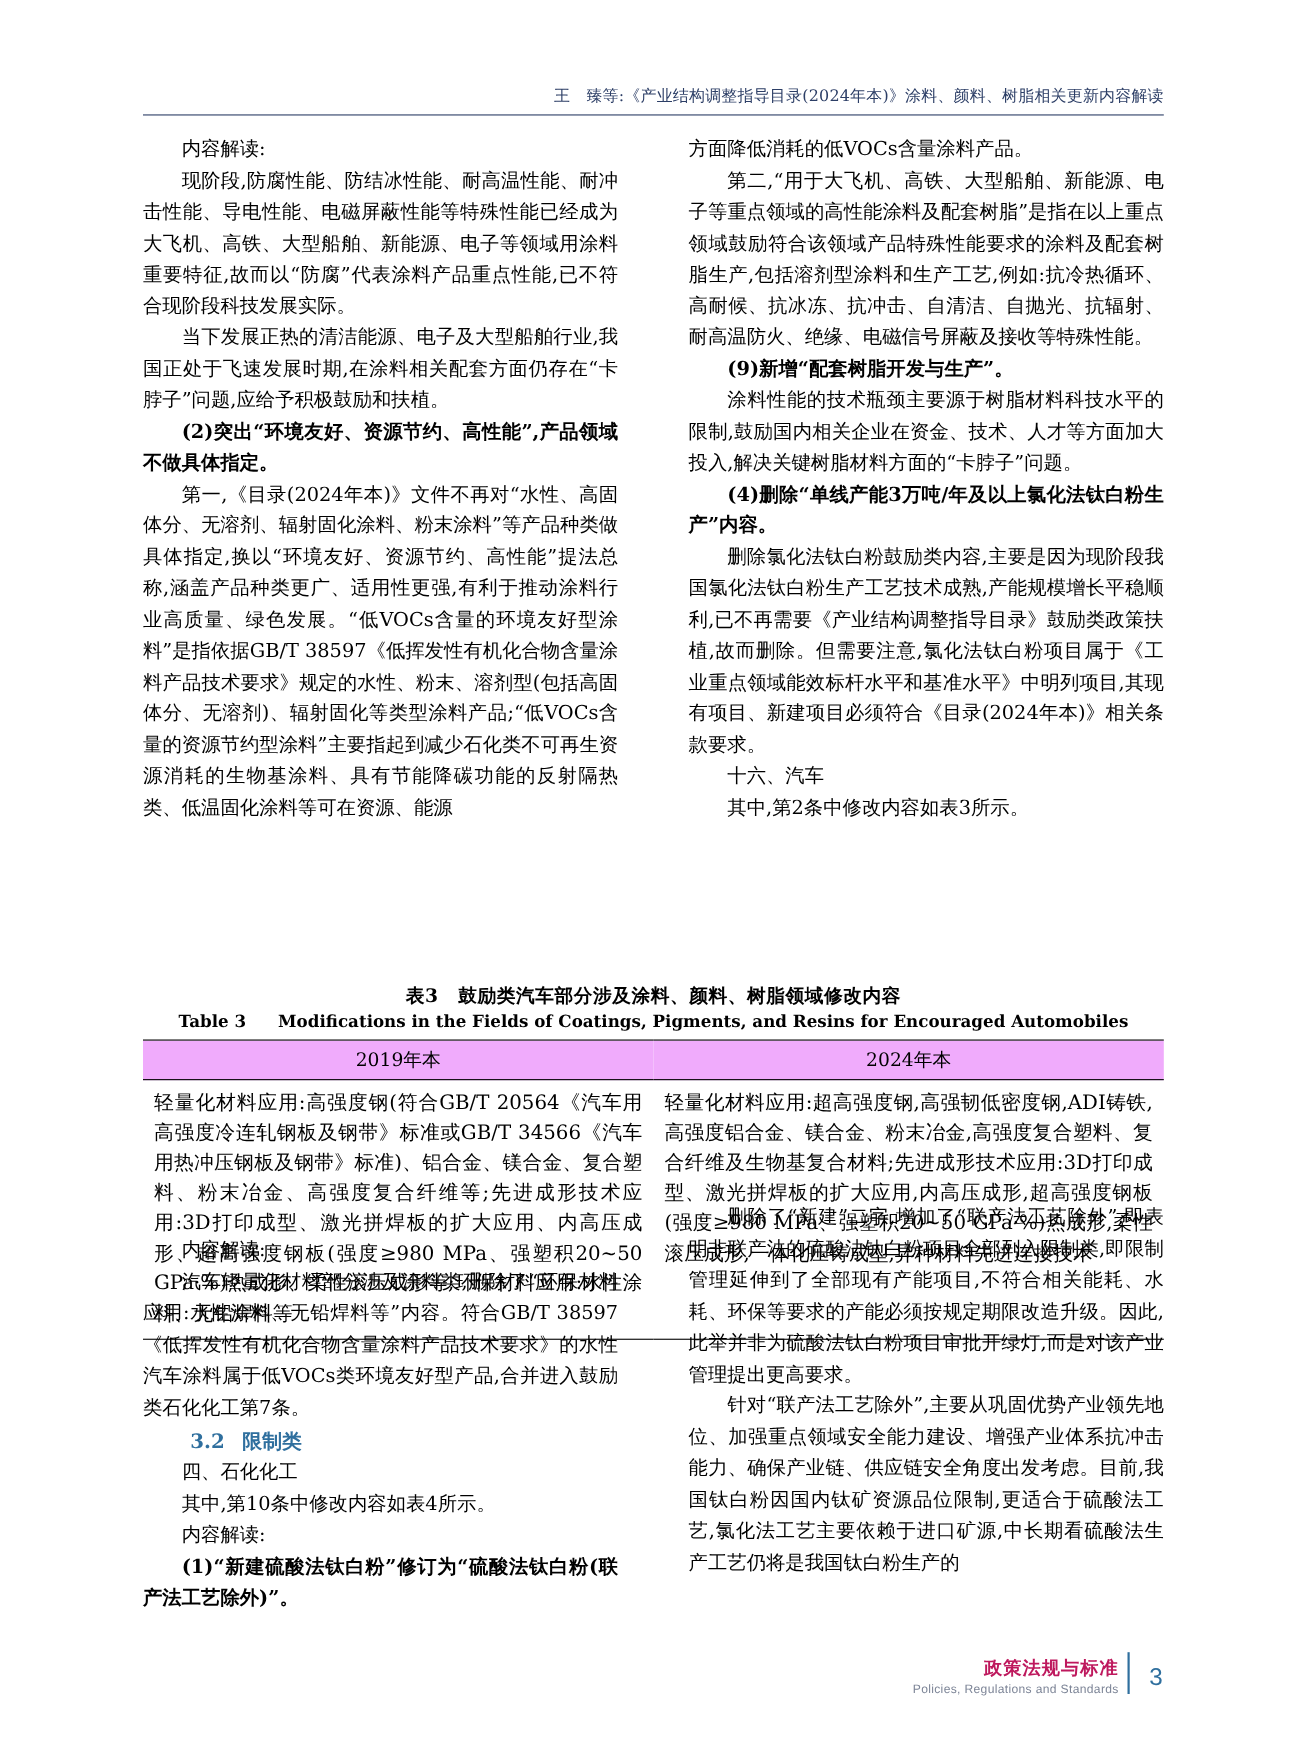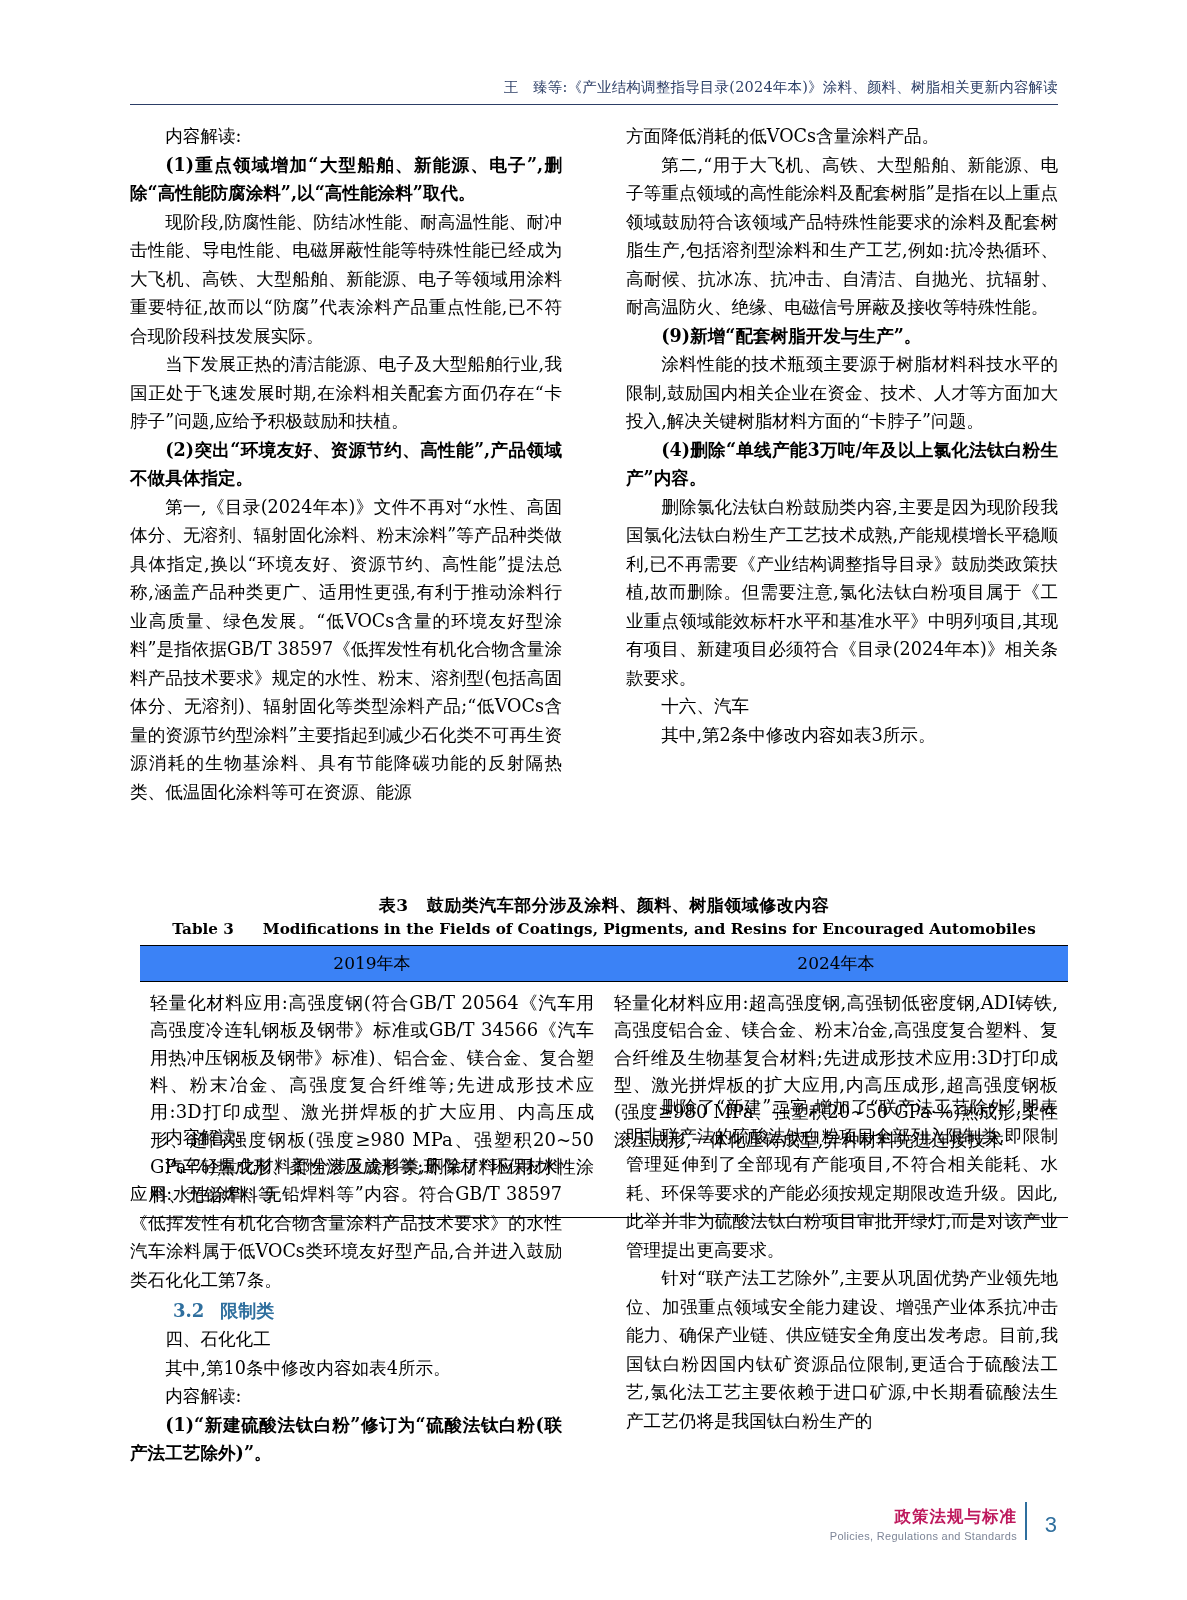--- a/index.html
+++ b/index.html
@@ -49,21 +49,21 @@
   .col.top   { top: 122px; }
   p {
     margin: 0;
     text-indent: 2em;
   }
   .noindent { text-indent: 0; }
   b, .bold { font-weight: bold; }
   
   .table-wrap {
     position: absolute;
-    left: 140px;
+    left: 130px;
     top: 894px;
     width: 928px;
   }
   .tbl-title-cn {
     text-align: center;
     font-size: 17px;
     font-weight: bold;
     margin-bottom: 3px;
     letter-spacing: 0.5px;
   }
@@ -75,21 +75,21 @@
     font-family: "DejaVu Serif", "Liberation Serif", serif;
     margin-bottom: 7px;
   }
   .tbl-title-en .num { margin-right: 29px; }
   table.t3 {
     width: 928px;
     border-collapse: collapse;
     table-layout: fixed;
   }
   table.t3 th {
-    background: #3b82f6;
+    background: #f0abfc;
     border-top: 1.6px solid #000;
     border-bottom: 1px solid #000;
     font-size: 17px;
     font-weight: normal;
     padding: 6px 0;
     text-align: center;
   }
   table.t3 td {
     border-bottom: 1.6px solid #000;
     font-size: 18px;
@@ -151,21 +151,20 @@
 </head>
 <body>
 
 <div class="page">
 
   <div class="runhead">王　臻等:《产业结构调整指导目录(2024年本)》涂料、颜料、树脂相关更新内容解读</div>
   <div class="runhead-rule"></div>
 
   <div class="col left top">
     <p>内容解读:</p>
-    <p class="bold">(1)重点领域增加“大型船舶、新能源、电子”,删除“高性能防腐涂料”,以“高性能涂料”取代。</p>
     <p>现阶段,防腐性能、防结冰性能、耐高温性能、耐冲击性能、导电性能、电磁屏蔽性能等特殊性能已经成为大飞机、高铁、大型船舶、新能源、电子等领域用涂料重要特征,故而以“防腐”代表涂料产品重点性能,已不符合现阶段科技发展实际。</p>
     <p>当下发展正热的清洁能源、电子及大型船舶行业,我国正处于飞速发展时期,在涂料相关配套方面仍存在“卡脖子”问题,应给予积极鼓励和扶植。</p>
     <p class="bold">(2)突出“环境友好、资源节约、高性能”,产品领域不做具体指定。</p>
     <p>第一,《目录(2024年本)》文件不再对“水性、高固体分、无溶剂、辐射固化涂料、粉末涂料”等产品种类做具体指定,换以“环境友好、资源节约、高性能”提法总称,涵盖产品种类更广、适用性更强,有利于推动涂料行业高质量、绿色发展。“低VOCs含量的环境友好型涂料”是指依据GB/T 38597《低挥发性有机化合物含量涂料产品技术要求》规定的水性、粉末、溶剂型(包括高固体分、无溶剂)、辐射固化等类型涂料产品;“低VOCs含量的资源节约型涂料”主要指起到减少石化类不可再生资源消耗的生物基涂料、具有节能降碳功能的反射隔热类、低温固化涂料等可在资源、能源</p>
   </div>
 
   <div class="col right top">
     <p class="noindent">方面降低消耗的低VOCs含量涂料产品。</p>
     <p>第二,“用于大飞机、高铁、大型船舶、新能源、电子等重点领域的高性能涂料及配套树脂”是指在以上重点领域鼓励符合该领域产品特殊性能要求的涂料及配套树脂生产,包括溶剂型涂料和生产工艺,例如:抗冷热循环、高耐候、抗冰冻、抗冲击、自清洁、自抛光、抗辐射、耐高温防火、绝缘、电磁信号屏蔽及接收等特殊性能。</p>
     <p class="bold">(9)新增“配套树脂开发与生产”。</p>

